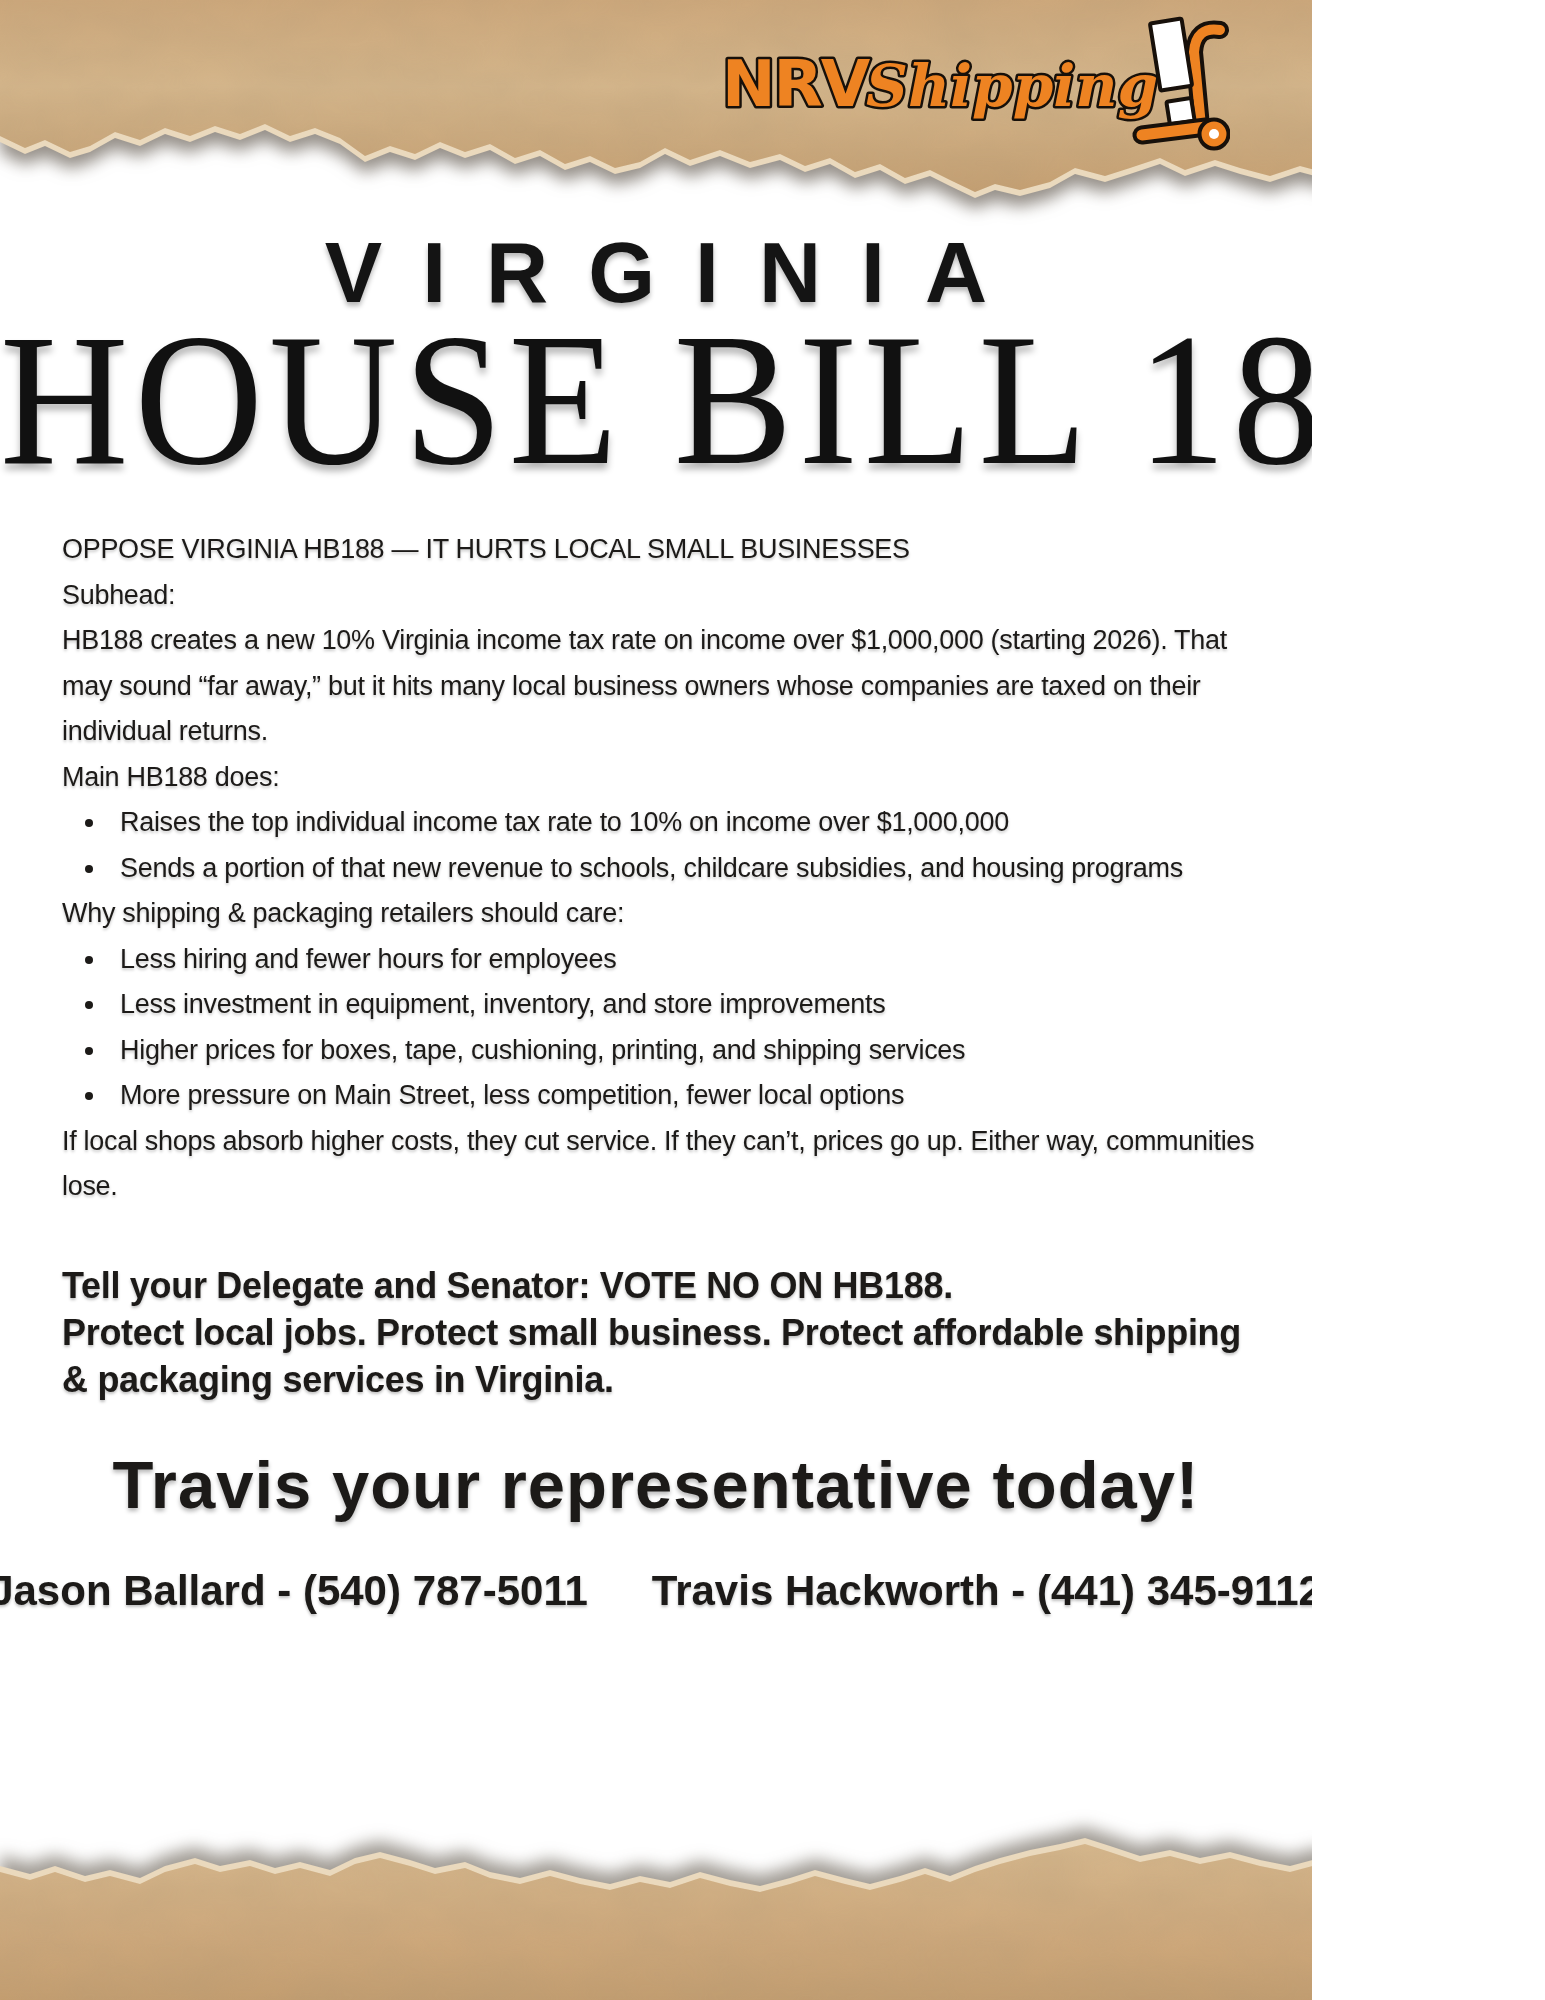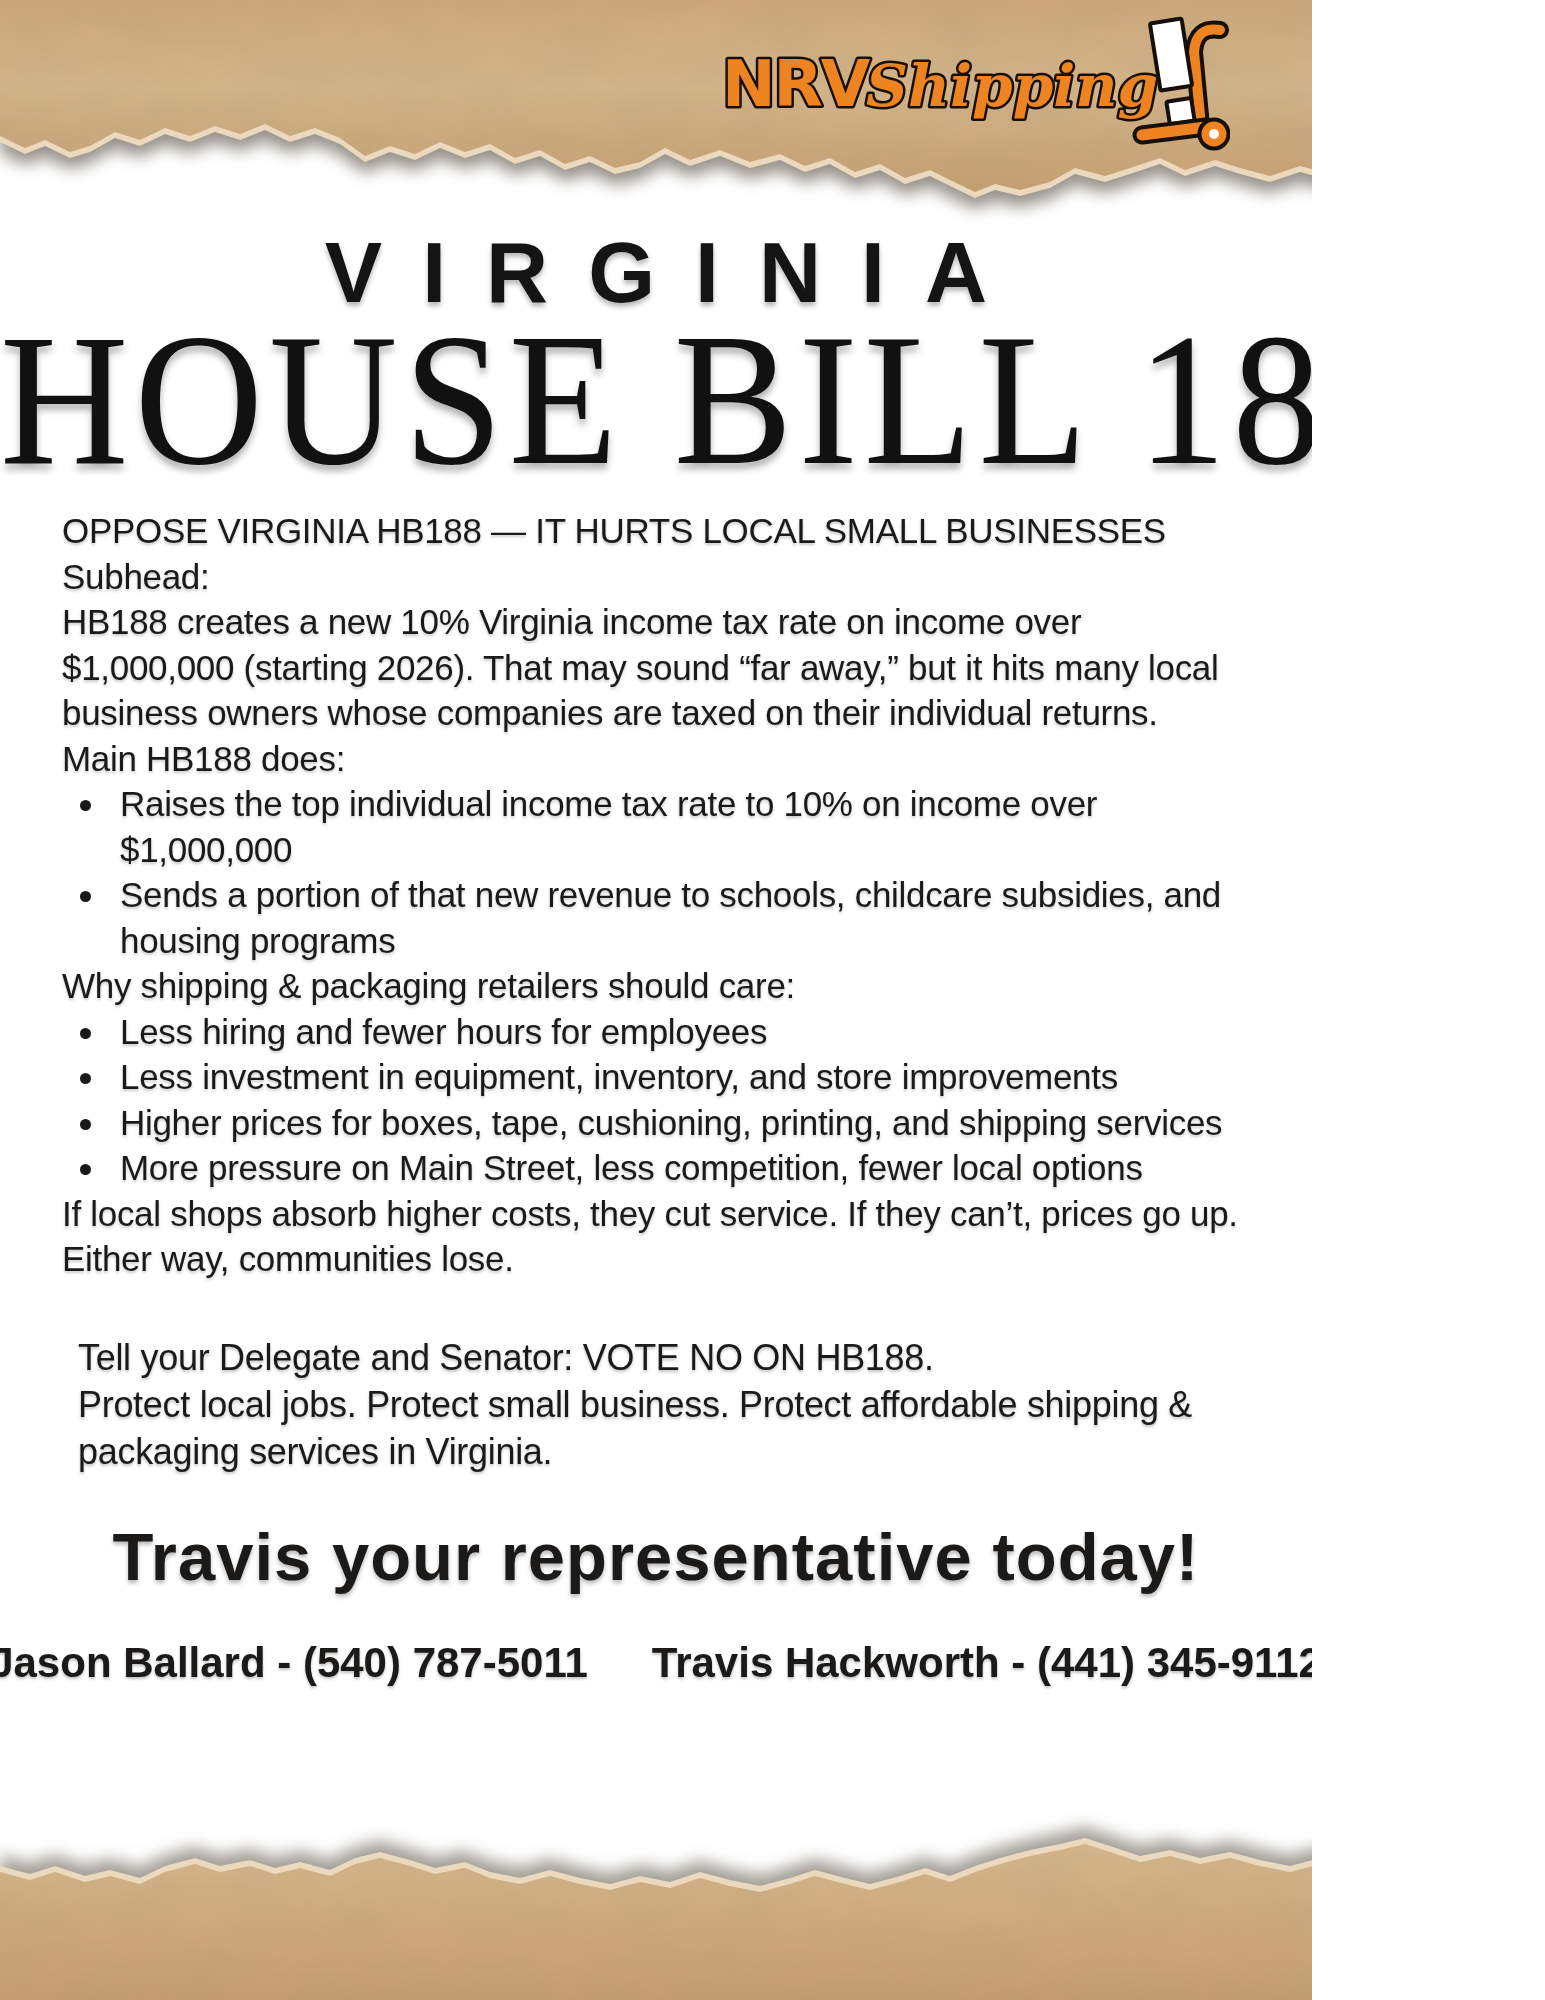--- a/index.html
+++ b/index.html
@@ -33,31 +33,31 @@
     font-weight:400;
     font-size:178px;line-height:151px;
     letter-spacing:6px;
     text-align:center;white-space:nowrap;
     transform:scaleY(1.06);transform-origin:top center;
     color:#111111;
     text-shadow:0 6px 7px rgba(0,0,0,.3);
   }
   
   .copy{
-    margin:37px 50px 0 62px;
-    font-size:35px;line-height:45.5px;
+    margin:56px 50px 0 62px;
+    font-size:27px;line-height:45.5px;
     letter-spacing:-.3px;
     text-shadow:0 2px 3px rgba(0,0,0,.22);
   }
   .copy p{margin:0;}
   .copy ul{margin:0;padding:0 0 0 46px;list-style:disc;}
   .copy li{padding-left:12px;}
   .cta{
-    margin:52px 50px 0 78px;
-    font-size:36px;line-height:47px;font-weight:400;
+    margin:52px 50px 0 62px;
+    font-size:36px;line-height:47px;font-weight:700;
     letter-spacing:-.3px;
     text-shadow:0 2px 3px rgba(0,0,0,.25);
   }
   .cta p{margin:0;}
   .contact-heading{
     margin:44px 0 0 0;
     text-align:center;
     font-size:67px;line-height:75px;font-weight:700;
     letter-spacing:1px;
     text-shadow:0 3px 4px rgba(0,0,0,.28);

